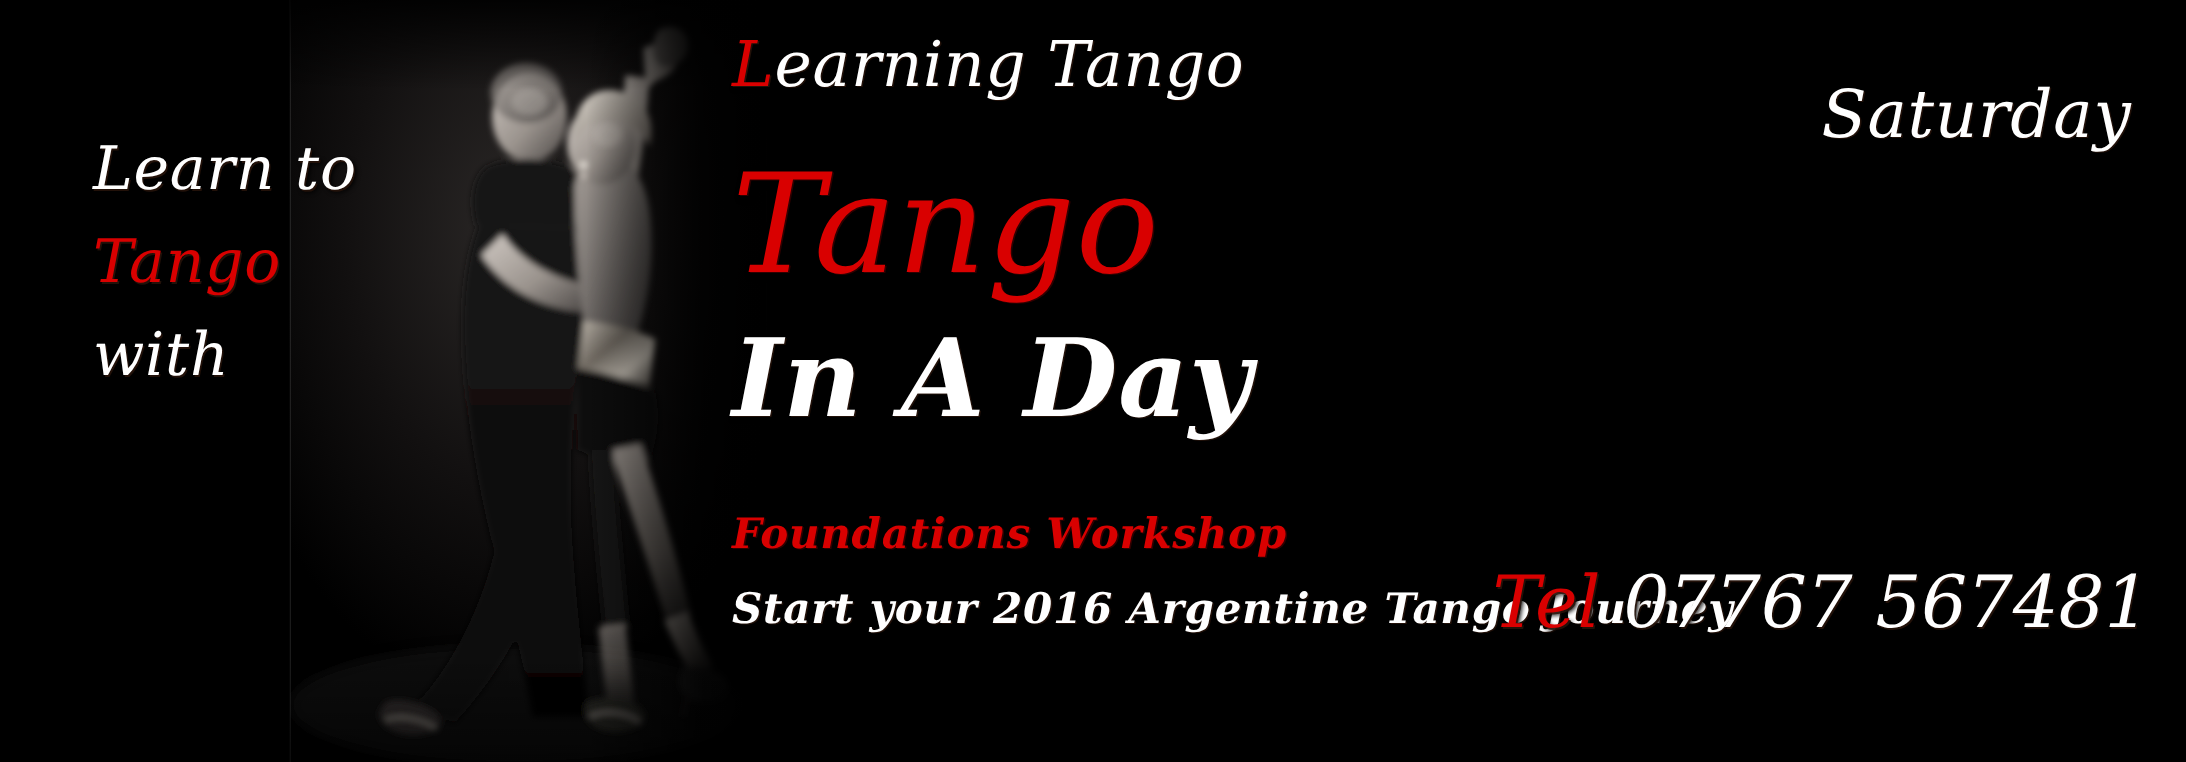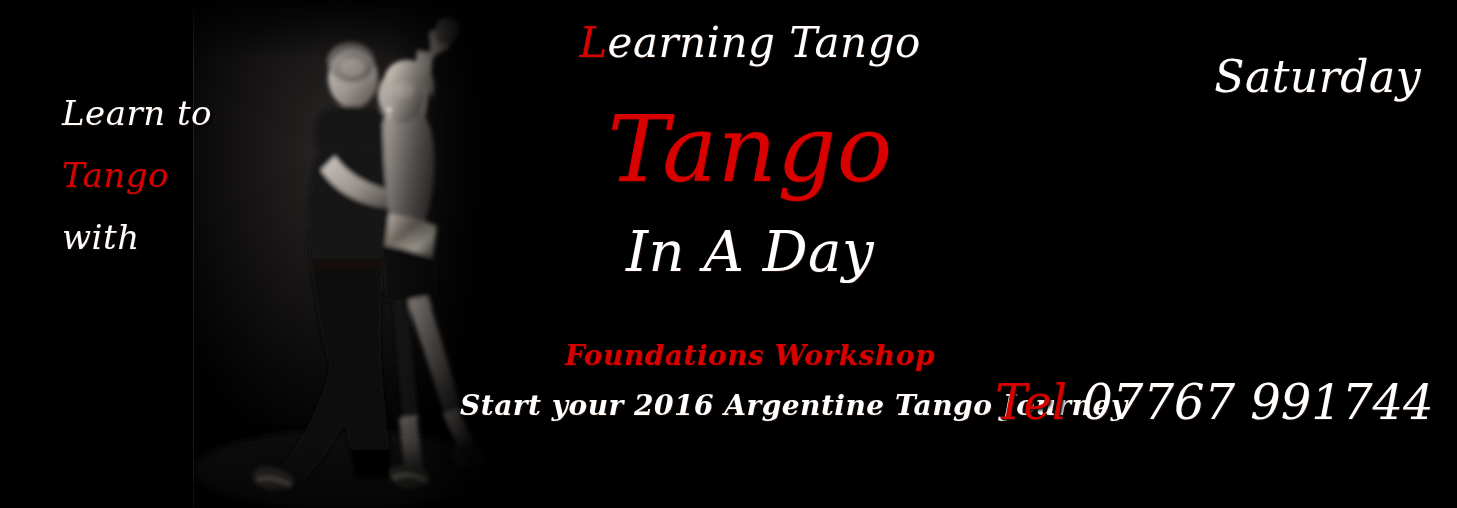--- a/index.html
+++ b/index.html
@@ -68,34 +68,34 @@
   .red { color: #d90000; }
   .redglow {
     color: #d90000;
     text-shadow:
       1px 1px 0 rgba(60,0,0,0.8),
       2px 2px 4px rgba(0,0,0,0.9);
   }
 
   
   #left-block { position: absolute; left: 62px; top: 82px; width: 300px; }
-  #left-block .txt { position: static; display: block; font-size: 34px; line-height: 62px; }
+  #left-block .txt { position: static; display: block; font-size: 40px; line-height: 62px; }
 
   
   #center-block {
     position: absolute;
-    left: 460px;
+    left: 488px;
     top: 14px;
     width: 580px;
-    text-align: center;
+    text-align: left;
   }
   #center-block .txt { position: static; display: block; }
   #line-learning { font-size: 42px; line-height: 58px; }
   #line-tango    { font-size: 92px; line-height: 120px; margin-top: 18px; }
-  #line-inaday   { font-size: 56px; line-height: 96px; margin-top: -6px; }
+  #line-inaday   { font-size: 72px; line-height: 96px; margin-top: -6px; font-weight: bold; }
   #line-foundations { font-size: 28px; line-height: 56px; margin-top: 28px; font-weight: bold; }
   #line-start    { font-size: 28px; line-height: 40px; margin-top: 2px; font-weight: bold; }
 
   
   #right-block {
     position: absolute;
     right: 36px;
     top: 44px;
     width: 420px;
     text-align: right;
@@ -246,15 +246,15 @@
     <span class="txt redglow" id="line-tango">Tango</span>
     <span class="txt" id="line-inaday">In A Day</span>
     <span class="txt redglow" id="line-foundations">Foundations Workshop</span>
     <span class="txt" id="line-start">Start your 2016 Argentine Tango Journey</span>
   </div>
 
   <div id="right-block">
     <span class="txt">Saturday</span>
   </div>
 
-  <div id="line-tel"><span class="red">Tel</span><span> 07767 991744</span></div>
+  <div id="line-tel"><span class="red">Tel</span><span> 07767 567481</span></div>
 
 </div>
 
 </body></html>

